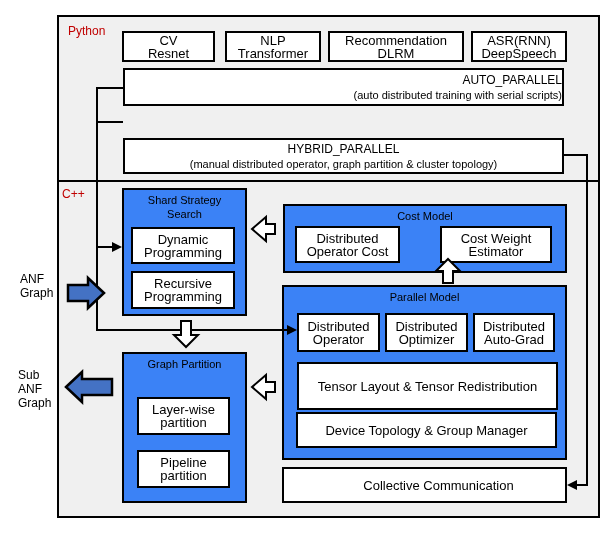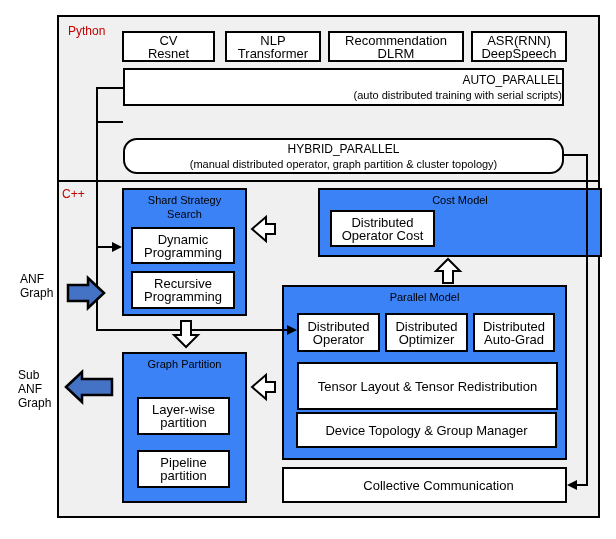--- a/index.html
+++ b/index.html
@@ -43,38 +43,40 @@
 Transformer</div>
   <div class="box" style="left:471px;top:31px;width:96px;height:31px;">ASR(RNN)
 DeepSpeech</div>
   <div class="box" style="left:328px;top:31px;width:136px;height:31px;">Recommendation
 DLRM</div>
 
   <div class="mode" style="left:123px;top:68px;width:441px;height:38px;align-items:flex-end;">
     <span class="mode-title">AUTO_PARALLEL</span>
     <span class="mode-sub">(auto distributed training with serial scripts)</span>
   </div>
-  <div class="mode" style="left:123px;top:138px;width:441px;height:36px;border-radius:14px;">
+  <div class="mode" style="left:123px;top:138px;width:441px;height:36px;">
     <span class="mode-title">HYBRID_PARALLEL</span>
     <span class="mode-sub">(manual distributed operator, graph partition &amp; cluster topology)</span>
   </div>
 
   <div class="group" style="left:122px;top:188px;width:125px;height:128px;">
     <div class="gtitle">Shard Strategy
 Search</div>
     <div class="box" style="left:7px;top:37px;width:104px;height:37px;">Dynamic
 Programming</div>
     <div class="box" style="left:7px;top:81px;width:104px;height:38px;">Recursive
 Programming</div>
   </div>
 
-  <div class="group" style="left:283px;top:188px;width:284px;height:69px;margin-left:35px;">
+  <div class="group" style="left:283px;top:204px;width:284px;height:69px;">
     <div class="gtitle">Cost Model</div>
     <div class="box" style="left:10px;top:20px;width:105px;height:37px;">Distributed
 Operator Cost</div>
+    <div class="box" style="left:155px;top:20px;width:112px;height:37px;">Cost Weight
+Estimator</div>
   </div>
 
   <div class="group" style="left:282px;top:285px;width:285px;height:175px;">
     <div class="gtitle">Parallel Model</div>
     <div class="box" style="left:13px;top:26px;width:83px;height:39px;">Distributed
 Operator</div>
     <div class="box" style="left:101px;top:26px;width:83px;height:39px;">Distributed
 Optimizer</div>
     <div class="box" style="left:189px;top:26px;width:82px;height:39px;">Distributed
 Auto-Grad</div>

